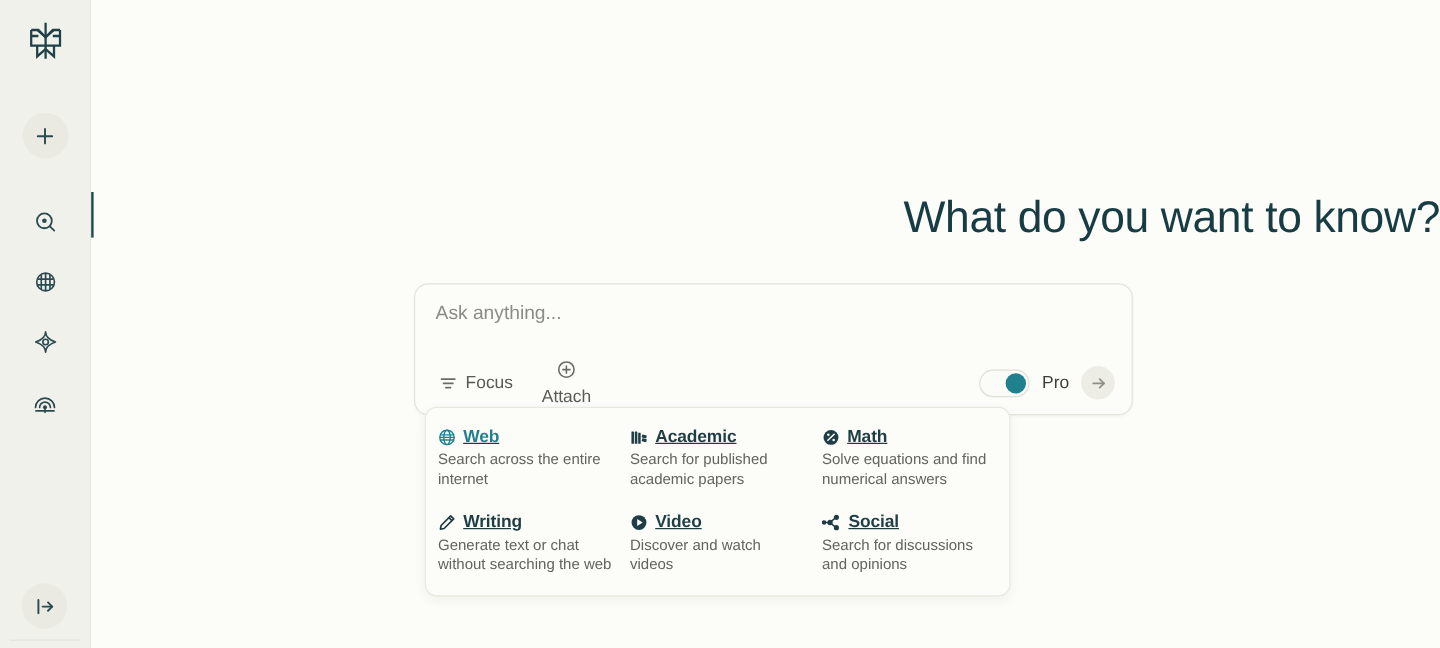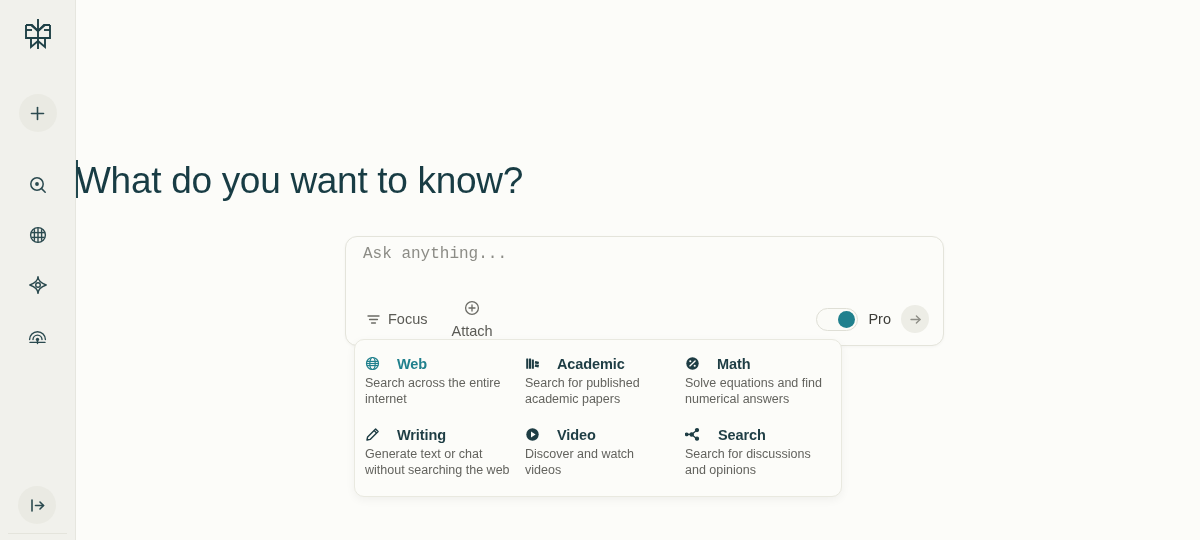--- a/index.html
+++ b/index.html
@@ -84,21 +84,21 @@
     position: absolute;
     left: 76px; top: 0;
     width: 1124px; height: 540px;
     background: #FCFCF9;
   }
 
   #page-title {
     position: absolute;
     top: 160px;
     left: 0; right: 0;
-    text-align: left;
+    text-align: right;
     font-size: 37px;
     font-weight: 400;
     letter-spacing: -0.3px;
     color: #183C44;
     white-space: nowrap;
   }
 
   #text-caret {
     position: absolute;
     left: 0px;
@@ -117,26 +117,26 @@
     height: 110px;
     background: #FCFCF9;
     border: 1px solid #E4E4DB;
     border-radius: 12px;
     box-shadow: 0 1px 3px rgba(0,0,0,0.035);
   }
 
   #search-input {
     position: absolute;
     left: 17px;
-    top: 8px;
+    top: 16px;
     width: 560px;
     border: none;
     outline: none;
     background: transparent;
-    font-family: Liberation Mono, monospace;
+    font-family: Liberation Sans, sans-serif;
     font-size: 16px;
     color: #1F3A3D;
   }
   #search-input::placeholder { color: #8C8C86; }
 
   #toolbar {
     position: absolute;
     left: 0; right: 0;
     bottom: 0;
     height: 52px;
@@ -213,22 +213,24 @@
     row-gap: 12px;
   }
 
   .focus-item {
     padding: 4px 8px 4px 0;
     cursor: pointer;
   }
 
   .focus-head {
     display: flex;
-    gap: 17px;
+    align-items: center;
+    gap: 6px;
     margin-bottom: 4px;
+    text-decoration: underline;
   }
 
   .focus-name {
     font-size: 14.5px;
     font-weight: 700;
     color: #1E3D44;
     letter-spacing: -0.1px;
   }
   .focus-item.selected .focus-name { color: #20808D; }
 
@@ -468,21 +470,21 @@
             <svg width="16" height="15" viewBox="0 0 16 15" stroke="#1E3D44" stroke-width="1.3">
               <path d="M1.6 7.4 L6.6 7.4"></path>
               <path d="M6.6 7.4 L11.4 3.4"></path>
               <path d="M6.6 7.4 L11.4 11.4"></path>
               <circle cx="1.7" cy="7.4" r="1.25" fill="#1E3D44"></circle>
               <circle cx="6.7" cy="7.4" r="1.6" fill="#1E3D44"></circle>
               <circle cx="12.0" cy="3.1" r="1.5" fill="#1E3D44"></circle>
               <circle cx="12.0" cy="11.7" r="1.5" fill="#1E3D44"></circle>
             </svg>
           </span>
-          <span class="focus-name">Search</span>
+          <span class="focus-name">Social</span>
         </div>
         <div class="focus-desc">Search for discussions and opinions</div>
       </div>
 
     </div>
   </div>
 
 </div>
 
 </body></html>

